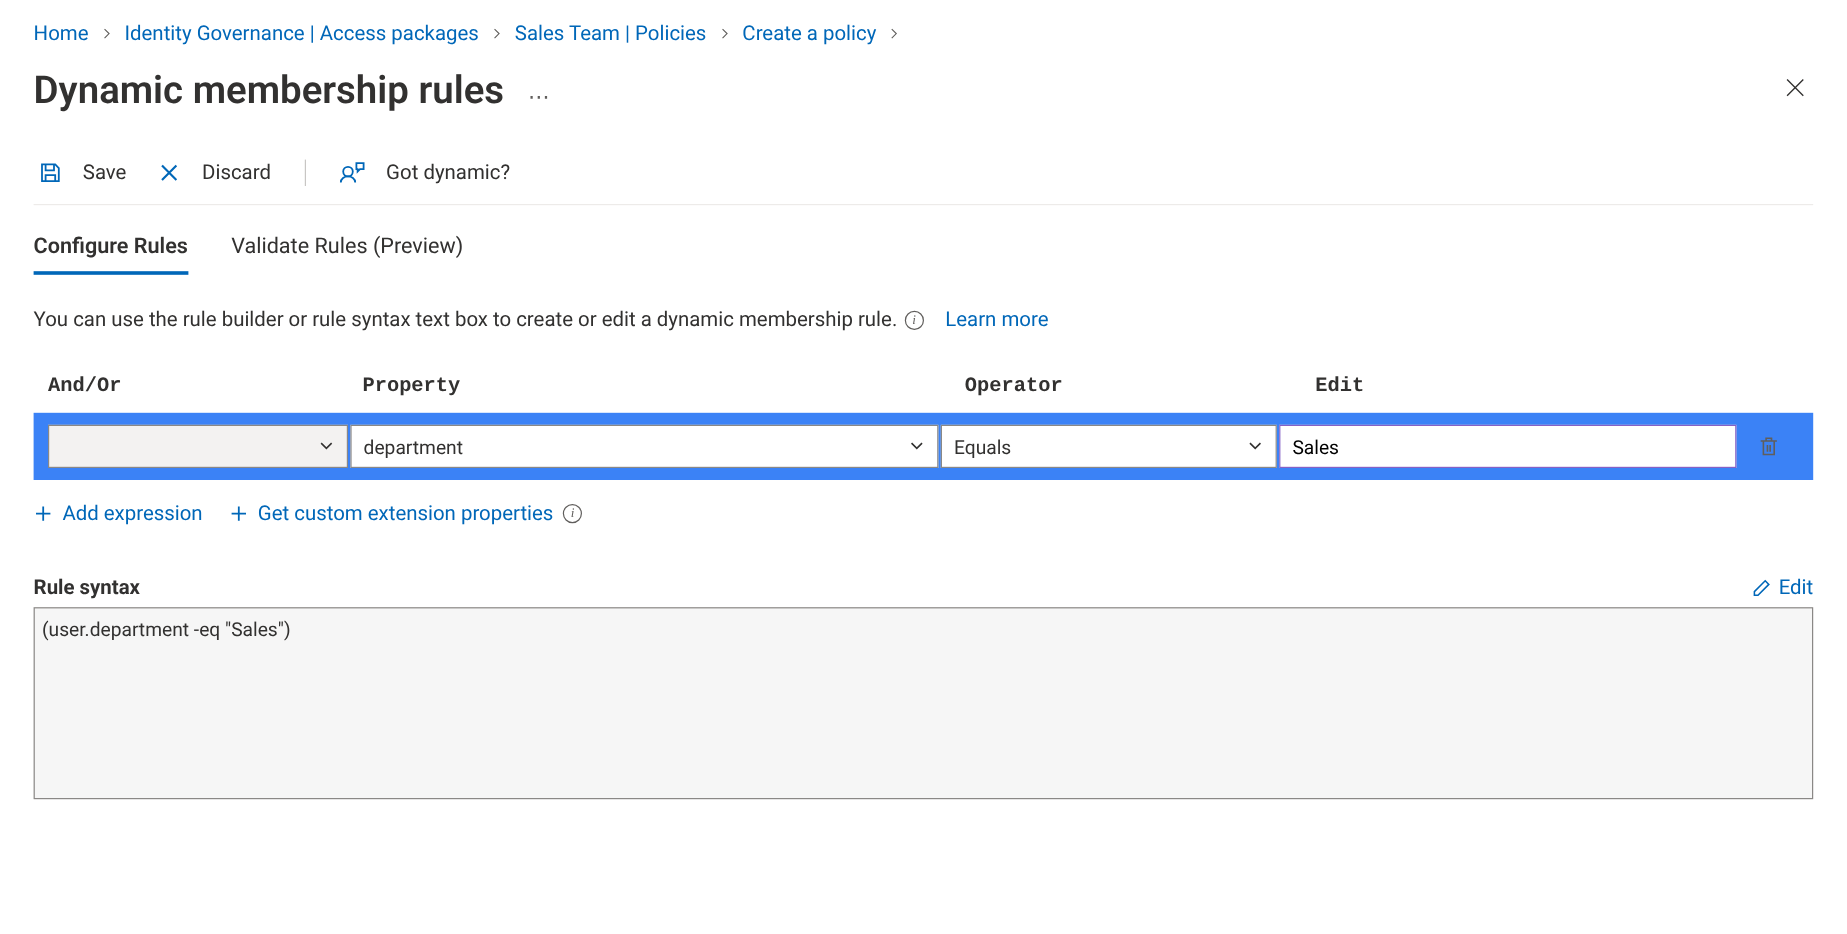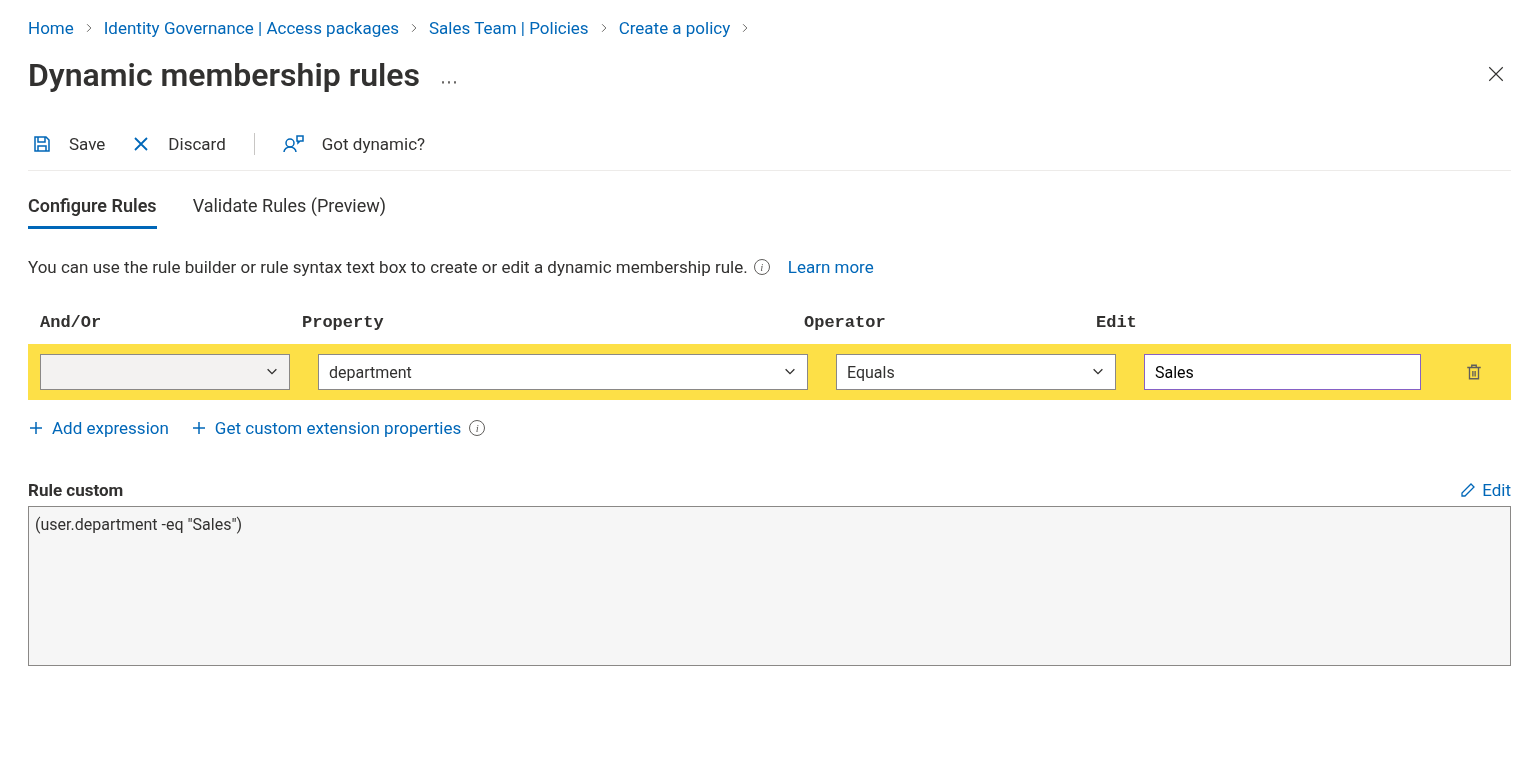--- a/index.html
+++ b/index.html
@@ -83,25 +83,25 @@
   
   .rule-area { margin-top: 36px; }
   .rule-header {
     display:grid;
     grid-template-columns: 250px 490px 280px 1fr 50px;
     gap:12px;
     padding: 0 12px 12px 12px;
     font-size:17px; font-weight:600;font-family:Liberation Mono, monospace;
   }
   .rule-row-wrap {
-    background:#fde047;
+    background:#3b82f6;
     padding: 10px 12px;
     display:grid;
     grid-template-columns: 250px 490px 280px 1fr 50px;
-    gap:28px;
+    gap:2px;
     align-items:center;
   }
   .select-box, .input-box {
     background:#fff;
     border:1px solid #8a8886;
     height:36px;
     display:flex; align-items:center; justify-content:space-between;
     padding:0 10px;
     font-size:16px;
     cursor:pointer;
@@ -270,21 +270,21 @@
     <svg viewBox="0 0 16 16" fill="none" stroke="currentColor" stroke-width="1.5">
         <path d="M8 2v12M2 8h12"></path>
       </svg>
     <span>Get custom extension properties</span>
     <span class="info-icon">i</span>
   </div>
 </div>
 
 <div class="syntax-section">
   <div class="syntax-head">
-    <span class="lbl">Rule custom</span>
+    <span class="lbl">Rule syntax</span>
     <span class="edit-btn">
       <svg viewBox="0 0 16 16" fill="none" stroke="currentColor" stroke-width="1.3">
           <path d="M11 2l3 3L5 14H2v-3L11 2z"></path>
         </svg>
       <span>Edit</span>
     </span>
   </div>
   <div class="syntax-box">
     <span>(user.department -eq "Sales")</span>
   </div>

